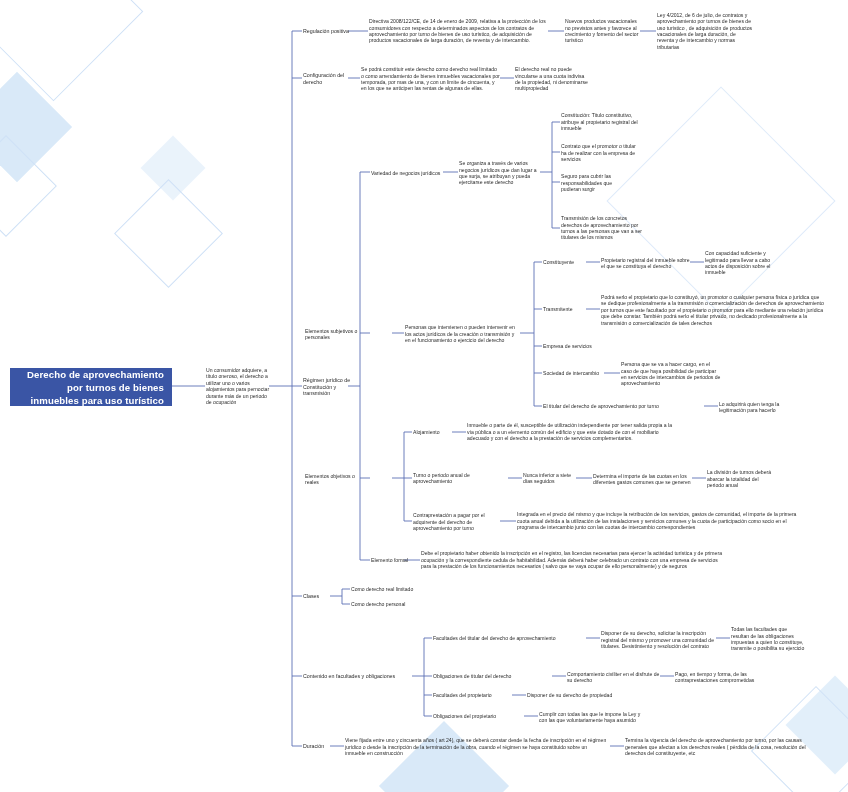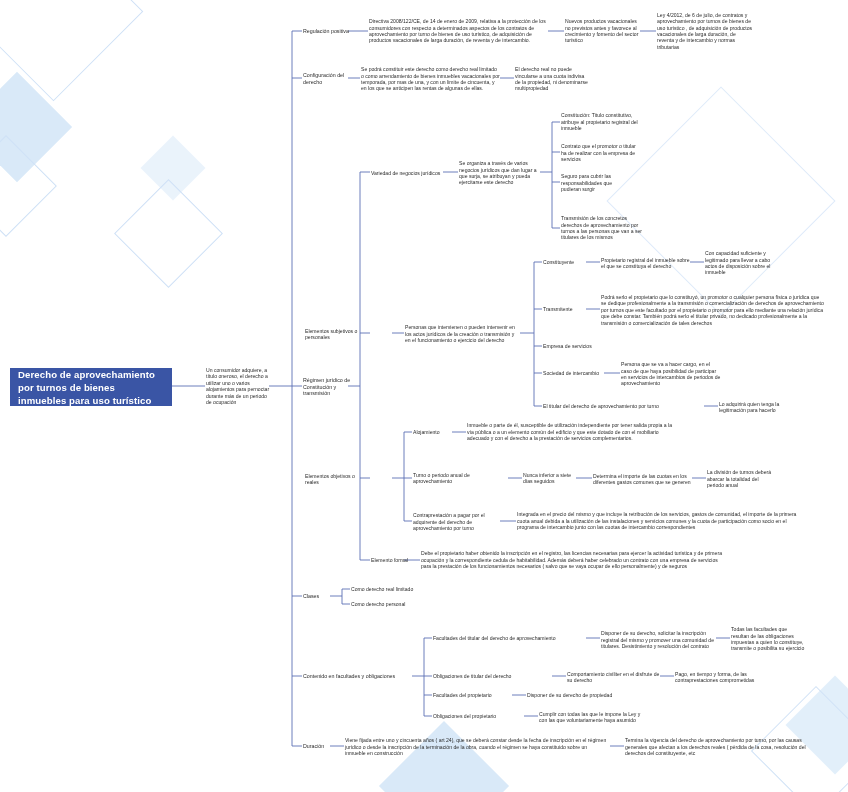--- a/index.html
+++ b/index.html
@@ -23,21 +23,21 @@
   #wires{position:absolute;left:0;top:0;width:848px;height:792px;}
 
   
   .root-node{
     position:absolute;
     background:#3a55a5;
     color:#ffffff;
     font-weight:bold;
     font-size:9.6px;
     line-height:13px;
-    text-align:left;
+    text-align:right;
     display:flex;
     align-items:center;
     justify-content:center;
     padding:6px 8px;
     box-sizing:border-box;
     letter-spacing:.1px;
   }
 
   
   .node{

